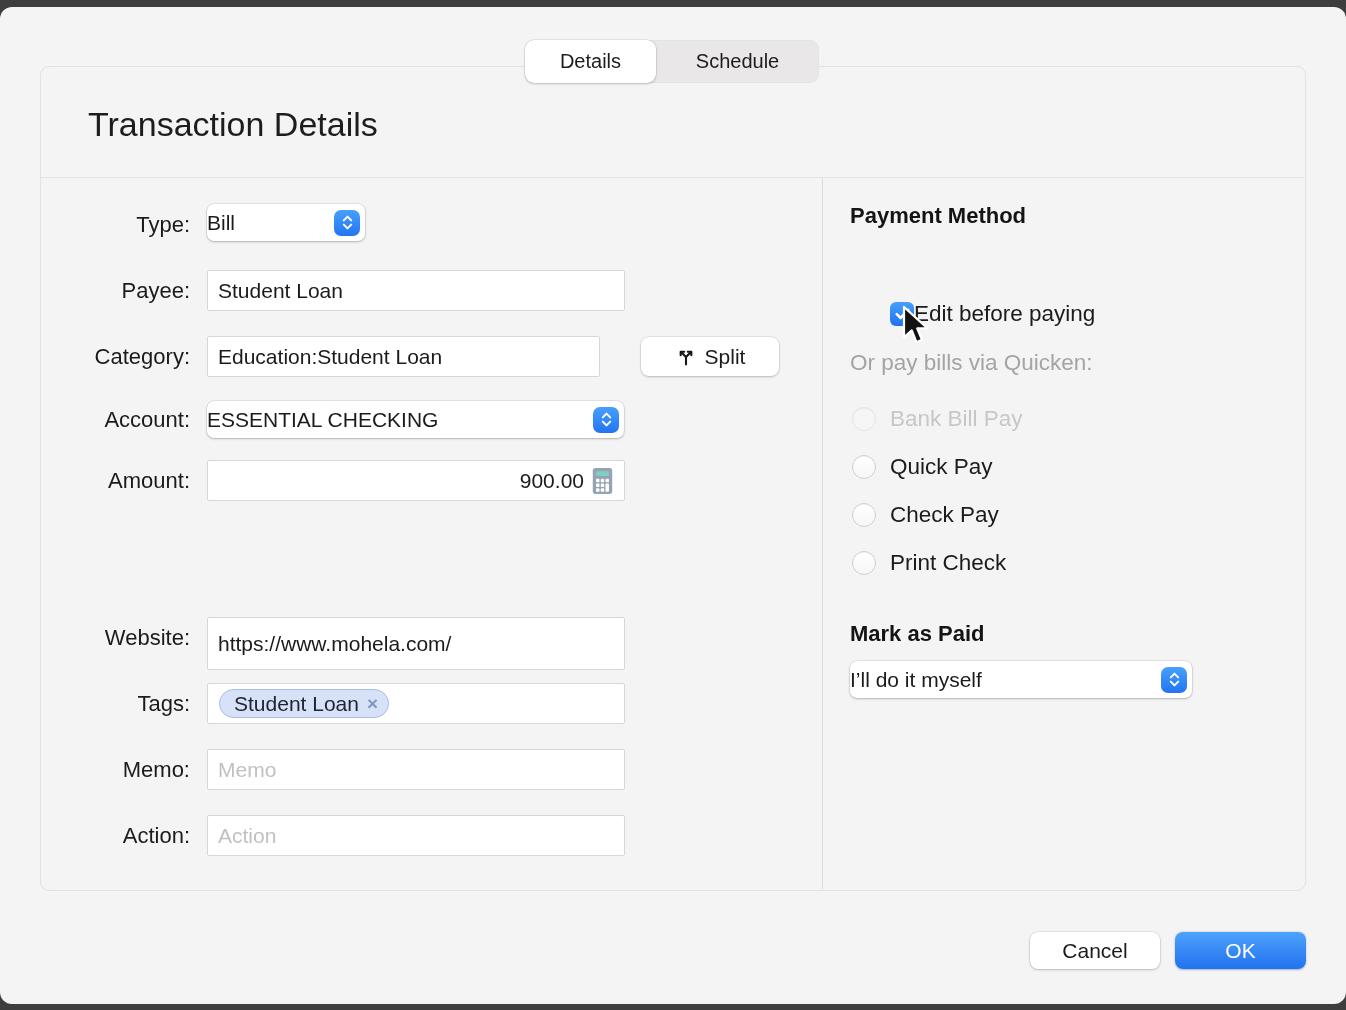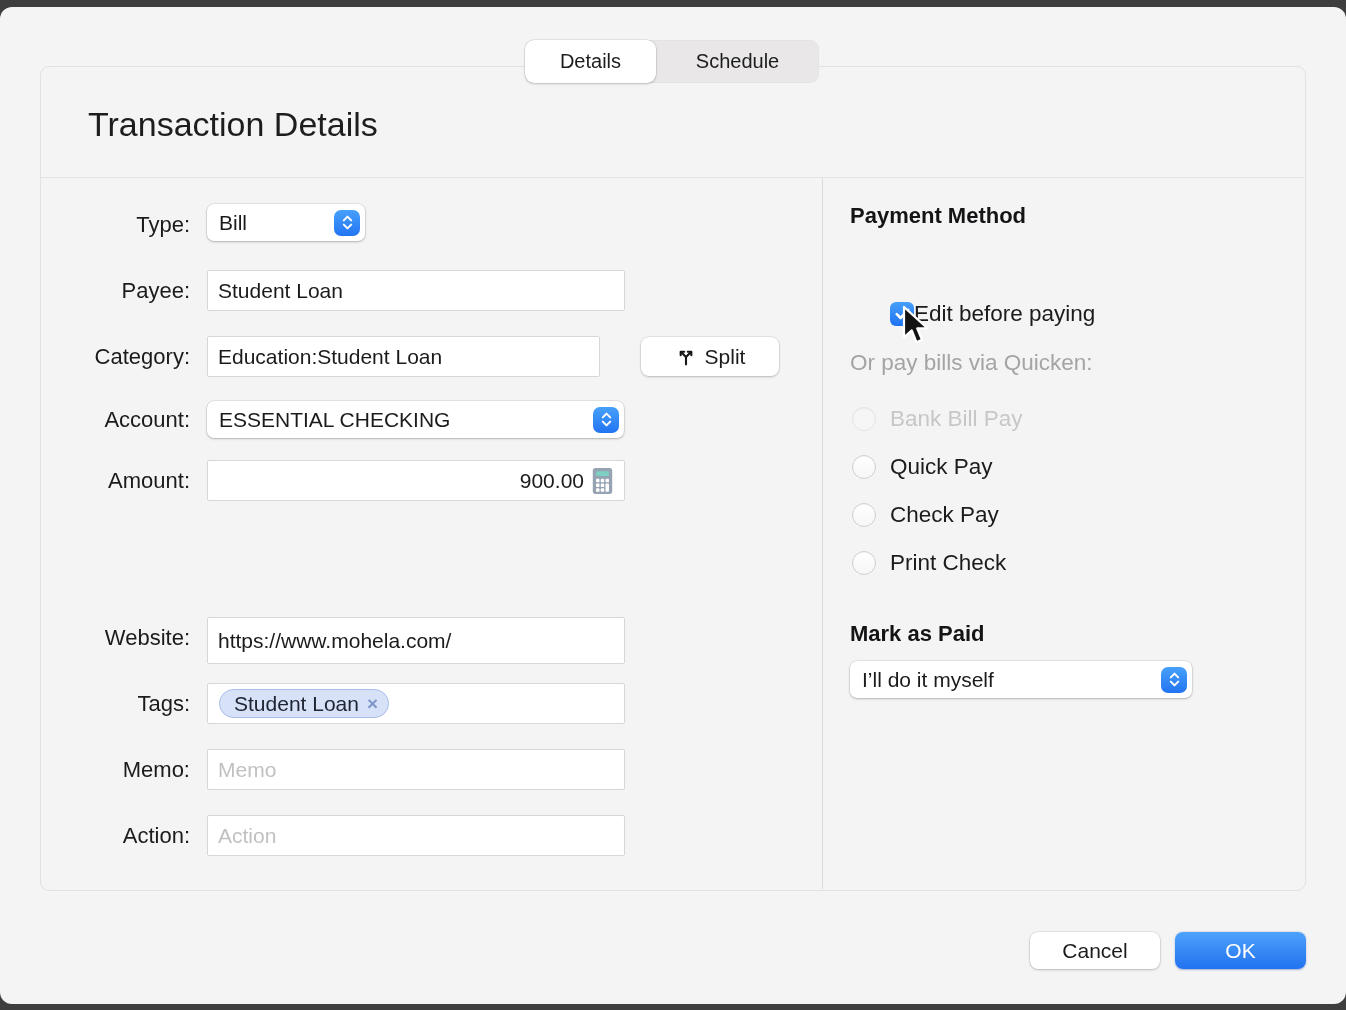--- a/index.html
+++ b/index.html
@@ -42,21 +42,21 @@
   }
   .text-input{
     background:#ffffff;border:1px solid #d8d7d7;border-radius:2px;
     font-size:21px;color:#1b1b1d;padding:0 10px;box-sizing:border-box;
     font-family:"Liberation Sans","DejaVu Sans",sans-serif;outline:none;
   }
   .text-input::placeholder{color:#c2c1c1;}
   .popup{
     background:#ffffff;border-radius:7px;display:flex;align-items:center;
     box-shadow:0 0 0 0.5px rgba(0,0,0,0.12),0 1px 2.5px rgba(0,0,0,0.22);
-    font-size:21px;color:#1b1b1d;padding-left:12px;box-sizing:border-box;
+    font-size:21px;color:#1b1b1d;box-sizing:border-box;
     cursor:default;
   }
   .popup .pop-text{flex:1;white-space:nowrap;overflow:hidden;}
   .stepper{
     width:26px;height:26px;border-radius:7px;margin-right:5px;flex:none;
     background:linear-gradient(180deg,#47a0fb 0%,#2374f2 100%);
     display:flex;align-items:center;justify-content:center;
   }
   .btn{
     border-radius:8px;display:flex;align-items:center;justify-content:center;
@@ -176,21 +176,21 @@
         <rect x="4" y="15.4" width="3.2" height="3.2" rx="0.8"></rect>
         <rect x="8.4" y="15.4" width="3.2" height="3.2" rx="0.8"></rect>
         <rect x="12.8" y="15.4" width="3.2" height="7.6" rx="0.8"></rect>
         <rect x="4" y="19.8" width="3.2" height="3.2" rx="0.8"></rect>
         <rect x="8.4" y="19.8" width="3.2" height="3.2" rx="0.8"></rect>
       </g>
     </svg>
   </span>
 
   <div class="abs flabel" style="left:40px;top:618px;">Website:</div>
-  <input class="abs text-input" style="left: 207px; top: 610px; width: 418px; height: 47px;" value="https://www.mohela.com/">
+  <input class="abs text-input" style="left: 207px; top: 610px; width: 418px; height: 53px;" value="https://www.mohela.com/">
 
   <div class="abs flabel" style="left:40px;top:684px;">Tags:</div>
   <div class="abs tagfield" style="left:207px;top:676px;width:418px;height:41px;">
     <span class="tagpill">
       <span>Student Loan</span>
       <span class="x">×</span>
     </span>
   </div>
 
   <div class="abs flabel" style="left:40px;top:750px;">Memo:</div>

